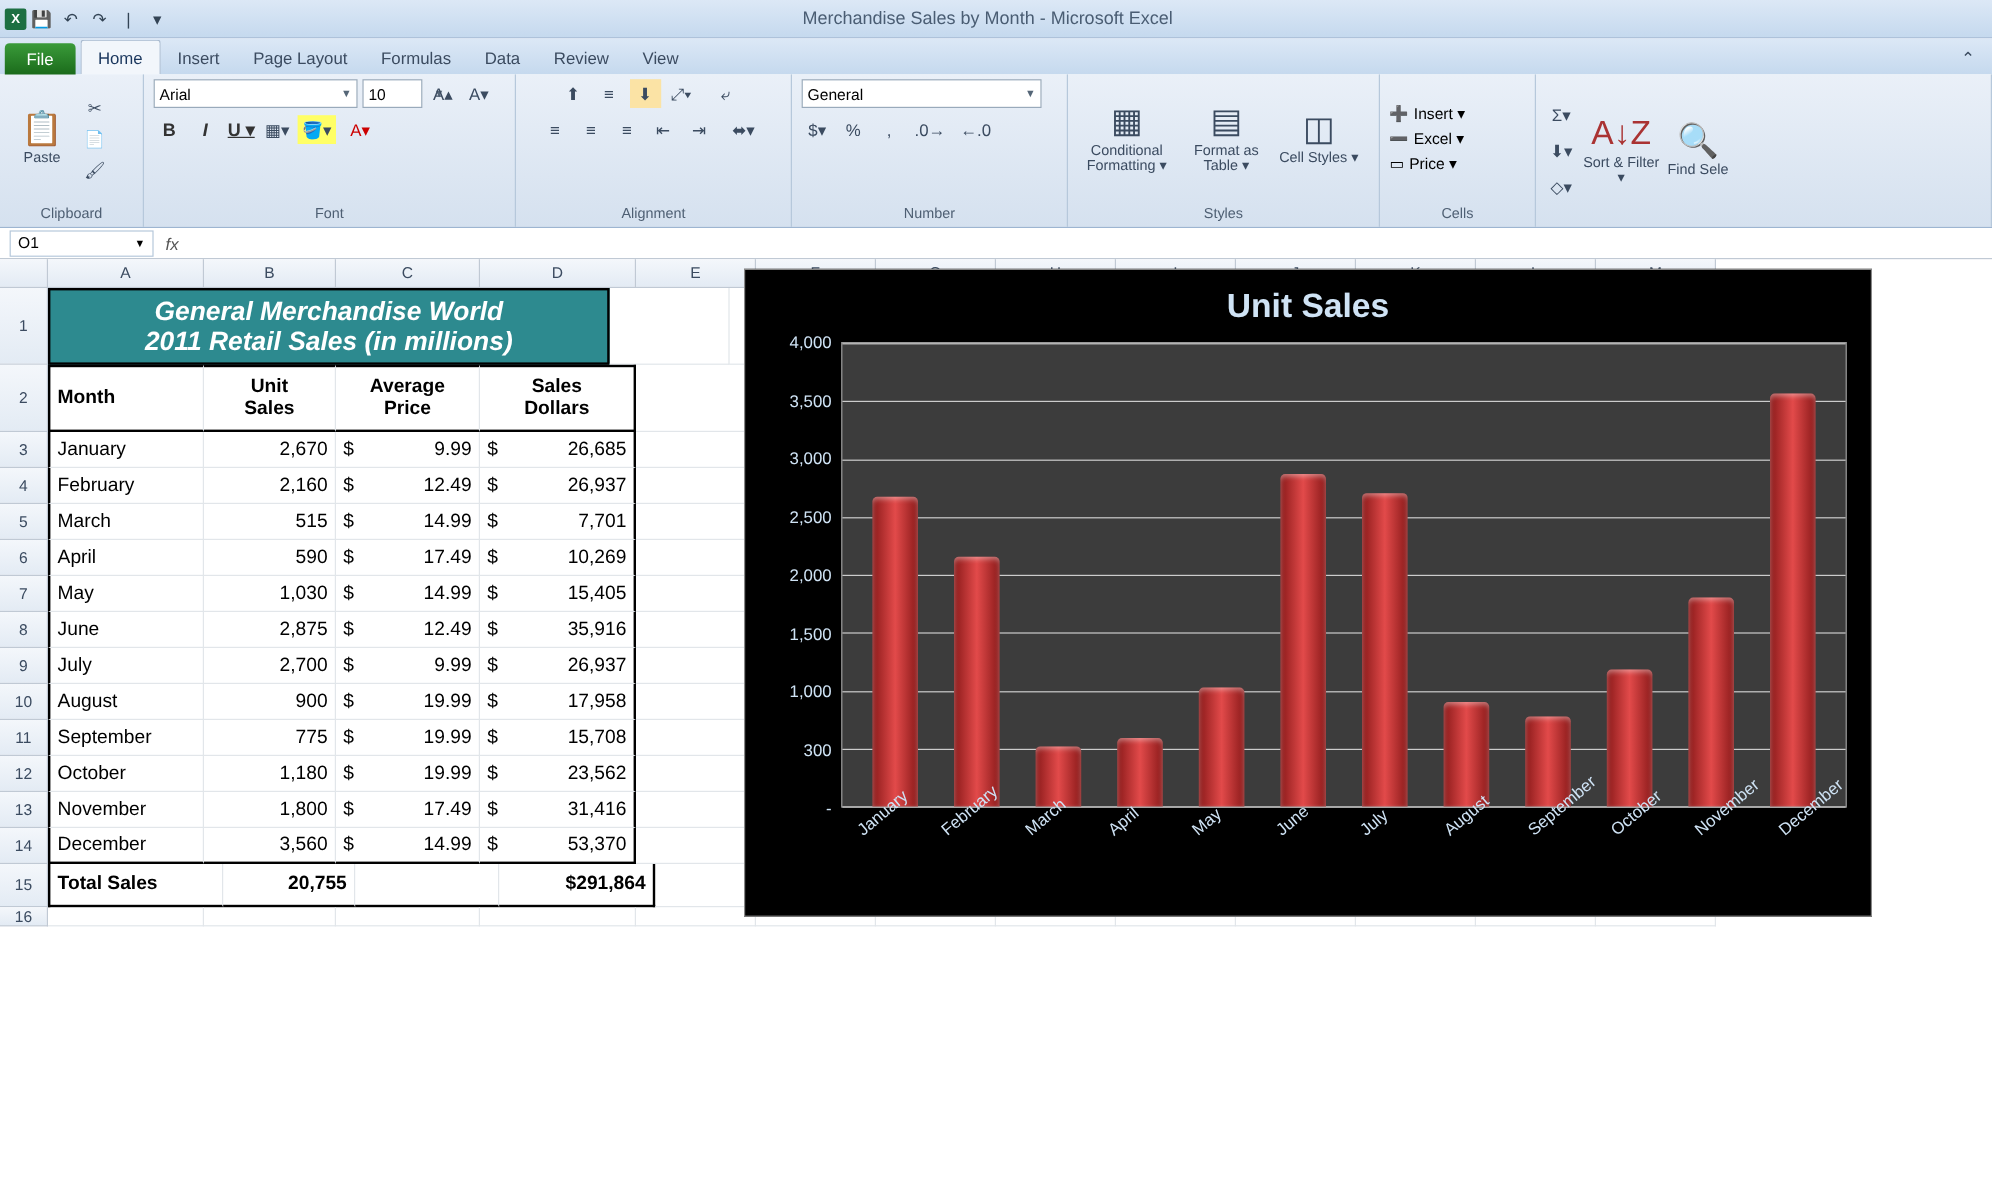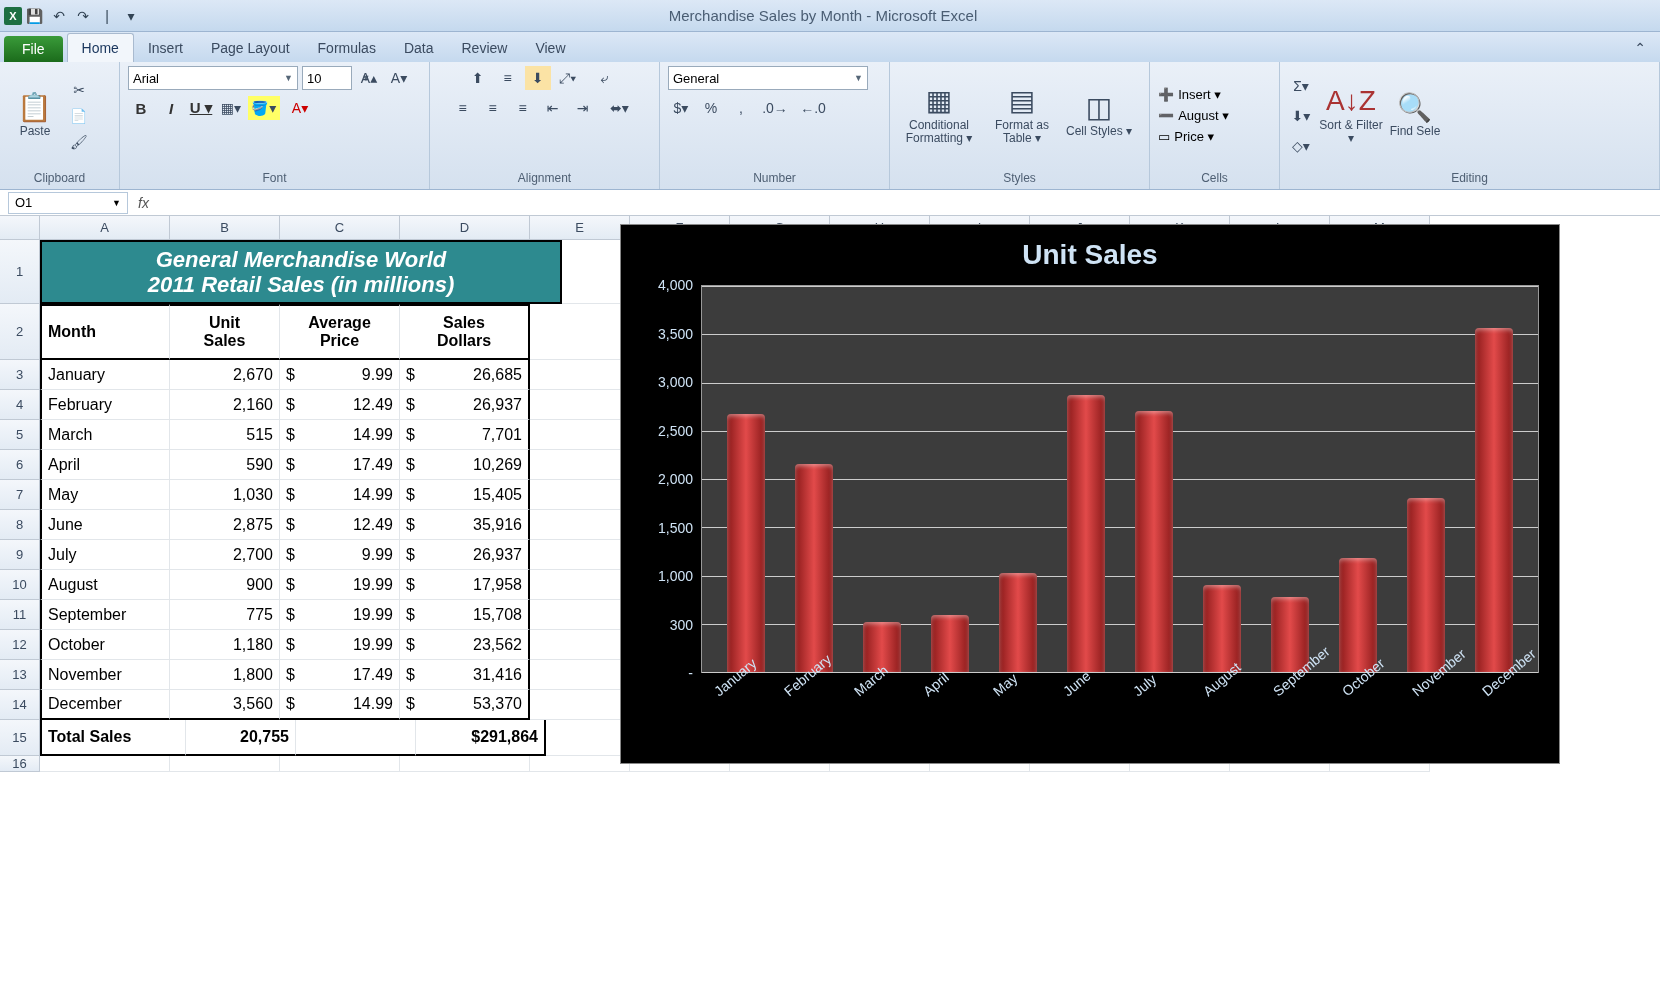--- a/index.html
+++ b/index.html
@@ -202,21 +202,21 @@
 
   <div class="group" style="width:130px">
     <div class="group-body">
         <div class="small-col" style="gap:6px">
       <div class="row">
             <span>➕</span>
             <span>Insert ▾</span>
           </div>
       <div class="row">
             <span>➖</span>
-            <span>August ▾</span>
+            <span>Excel ▾</span>
           </div>
       <div class="row">
             <span>▭</span>
             <span>Price ▾</span>
           </div>
     </div>
       </div>
     <div class="group-label">Cells</div>
   </div>
 
@@ -229,21 +229,20 @@
       </div>
       <div class="big-btn" style="width:66px">
           <span class="ico" style="color:#a33">A↓Z</span>
           <span>Sort &amp; Filter ▾</span>
         </div>
       <div class="big-btn" style="width:54px">
           <span class="ico">🔍</span>
           <span>Find Sele</span>
         </div>
     </div>
-    <div class="group-label">Editing</div>
   </div>
 </div>
 
 <div class="fbar">
   <div class="namebox">
       <span>O1</span>
       <span class="arrow">▼</span>
     </div>
   <span class="fx">fx</span>
   <input class="formula-input" style="">
@@ -262,21 +261,21 @@
       <div class="colhead" style="width:100px">H</div>
       <div class="colhead" style="width:100px">I</div>
       <div class="colhead" style="width:100px">J</div>
       <div class="colhead" style="width:100px">K</div>
       <div class="colhead" style="width:100px">L</div>
       <div class="colhead" style="width:100px">M</div>
     </div>
   <div class="rows" id="rows">
       <div class="row-grid" style="height:64px">
         <div class="rowhead">1</div>
-        <div class="cell merged-title bl br" style="width:522px">
+        <div class="cell merged-title bl br" style="width:468px">
           <div>General Merchandise World</div>
           <div>2011 Retail Sales (in millions)</div>
         </div>
         <div class="cell" style="width:100px"></div>
         <div class="cell" style="width:100px"></div>
         <div class="cell" style="width:100px"></div>
         <div class="cell" style="width:100px"></div>
         <div class="cell" style="width:100px"></div>
         <div class="cell" style="width:100px"></div>
         <div class="cell" style="width:100px"></div>

